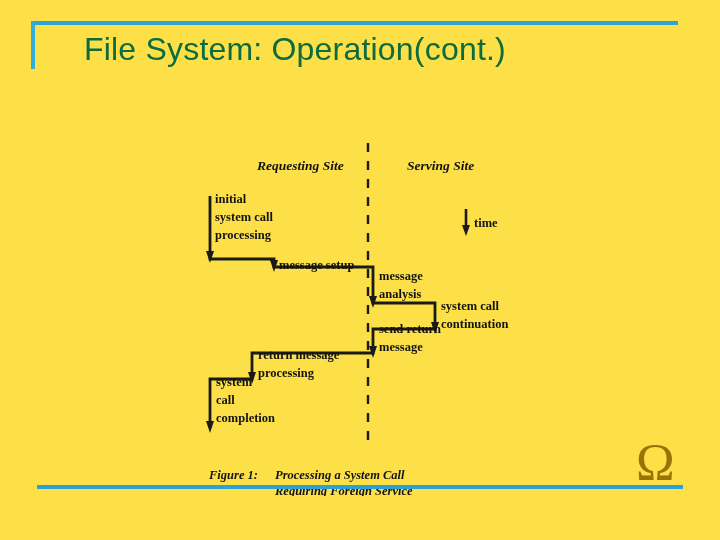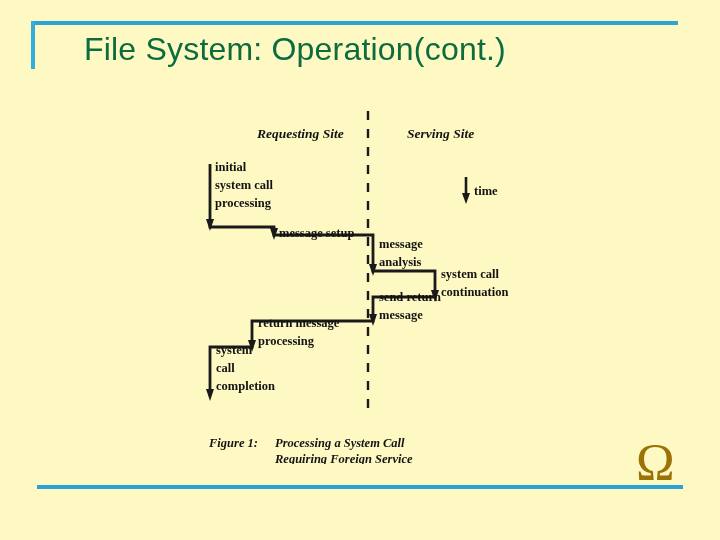--- a/index.html
+++ b/index.html
@@ -12,21 +12,21 @@
     height: 540px;
     position: relative;
     overflow: hidden;
     font-family: "Liberation Sans", sans-serif;
   }
 
   
   .slide {
     position: absolute;
     inset: 0;
-    background: #fef9c3;
+    background: #fde047;
   }
 
   
   .title-rule-top {
     position: absolute;
     left: 31px;
     top: 21px;
     width: 647px;
     height: 4px;
     background: #2CA4D4;
@@ -73,21 +73,21 @@
     font-size: 52px;
     font-weight: 400;
     line-height: 52px;
     color: #9A7206;
   }
 
   
   .figure {
     position: absolute;
     left: 195px;
-    top: 109px;
+    top: 141px;
     width: 340px;
     height: 355px;
   }
   .figure svg { display:block; }
 
   .fig-txt {
     font-family: "Liberation Serif", serif;
     font-weight: bold;
     fill: #131313;
   }

